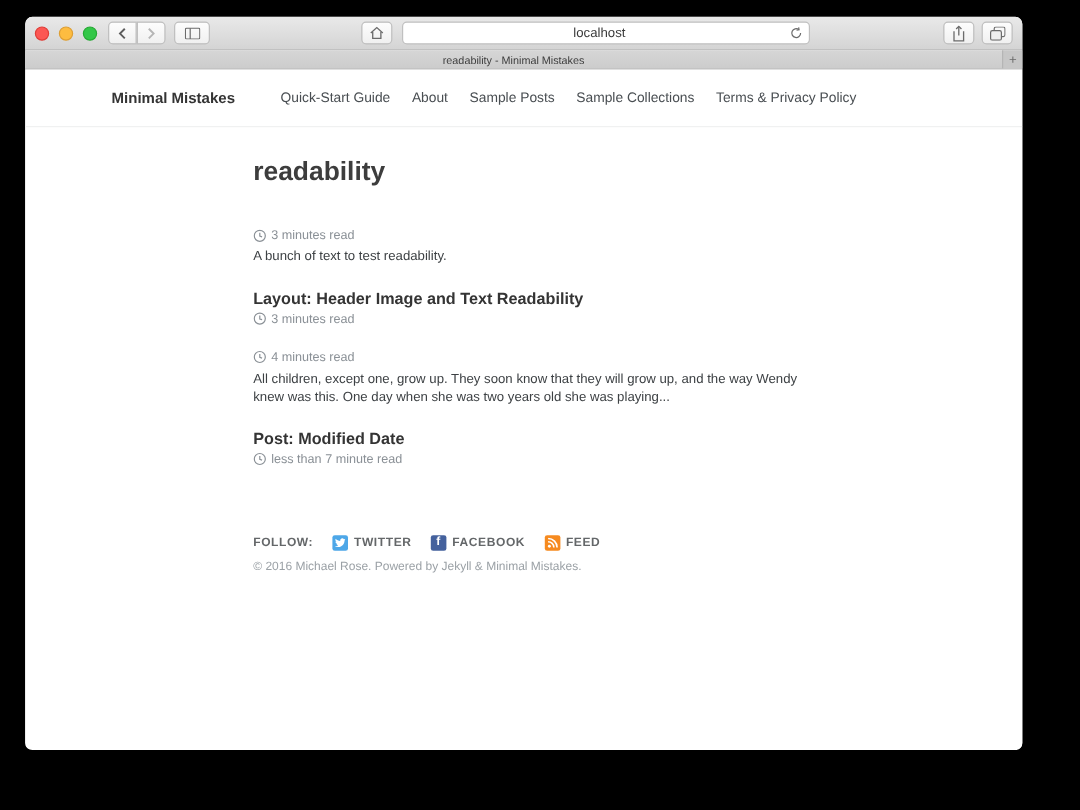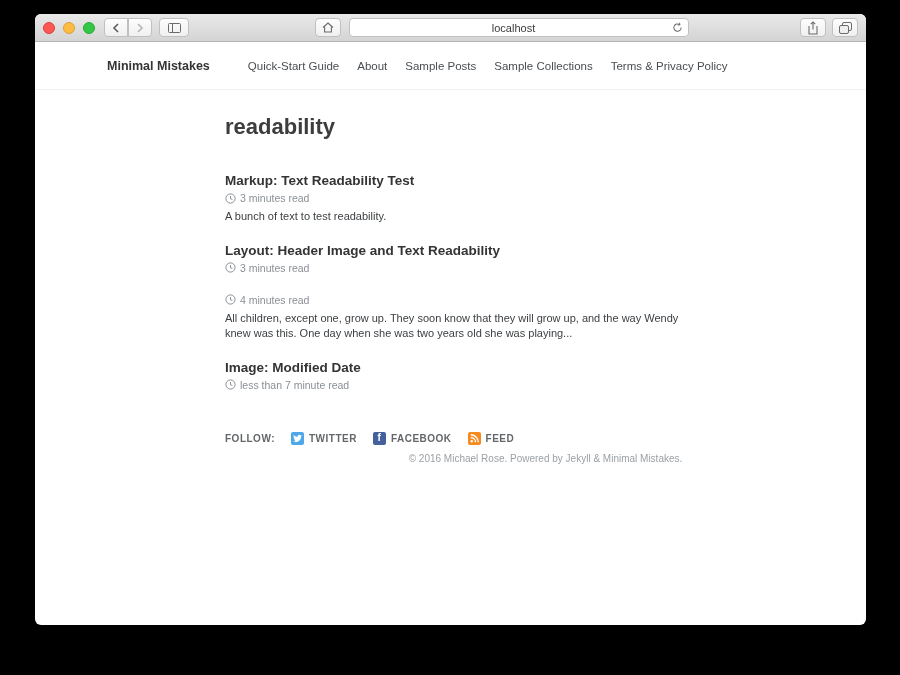--- a/index.html
+++ b/index.html
@@ -1,19 +1,19 @@
 <!DOCTYPE html>
 <html><head>
 <meta charset="utf-8">
 <style>
   * { margin:0; padding:0; box-sizing:border-box; }
   html,body { width:900px; height:675px; background:#000; font-family:"Liberation Sans", sans-serif; overflow:hidden; }
 
   .window {
-    position:absolute; left:35px; top:14px; width:831px; height:611px;
+    position:absolute; left:21px; top:14px; width:831px; height:611px;
     border-radius:6px; overflow:hidden; background:#fff;
     box-shadow:0 14px 34px rgba(0,0,0,0.65), 0 0 1px rgba(0,0,0,0.8);
   }
 
   
   .toolbar {
     height:28px; background:linear-gradient(#e9e9e9,#d4d4d4);
     border-bottom:1px solid #b4b4b4;
     display:flex; align-items:center; padding:0 8px;
   }
@@ -65,21 +65,21 @@
   .content { margin-left:190px; width:458px; padding-top:24px; }
   .archive-title { font-size:22px; font-weight:bold; color:#3d3d3d; line-height:26px; margin-bottom:33px; }
 
   .post { margin-bottom:18px; }
   .post h2 { font-size:13.5px; line-height:16px; margin-bottom:2px; }
   .post h2 a { color:#343434; text-decoration:none; }
   .meta { display:flex; align-items:center; gap:4px; font-size:10.5px; color:#8a9096; line-height:14px; margin-bottom:4px; }
   .excerpt { font-size:11px; color:#3d4144; line-height:15.5px; }
 
   
-  .page-footer { margin-left:190px; margin-top:40px;text-align:center; }
+  .page-footer { margin-left:190px; margin-top:56px; }
   .follow-row { display:flex; align-items:center; gap:16px; }
   .follow-label { font-size:10px; font-weight:bold; letter-spacing:0.5px; color:#646769; }
   .social { display:flex; align-items:center; gap:5px; font-size:10px; font-weight:bold;
             letter-spacing:0.5px; color:#646769; text-decoration:none; }
   .badge { width:13px; height:13px; border-radius:2px; display:flex; align-items:center; justify-content:center; }
   .badge.twitter  { background:#4da7e8; }
   .badge.facebook { background:#44619d; }
   .badge.feed     { background:#f68a1f; }
   .badge .fb-f { color:#fff; font-size:10px; font-weight:bold; line-height:1; }
   .copyright { margin-top:8px; font-size:10px; color:#9ba1a6; }
@@ -140,39 +140,46 @@
     </div>
 
     <div class="tbtn tabs-btn">
       <svg width="13" height="12" viewBox="0 0 13 12">
         <rect x="3.5" y="0.5" width="9" height="8" rx="1.5" fill="none" stroke="#6b6b6b"></rect>
         <rect x="0.5" y="3.5" width="9" height="8" rx="1.5" fill="#efefef" stroke="#6b6b6b"></rect>
       </svg>
     </div>
   </div>
 
+  <div class="tabbar">
+    <div class="tab">
+      <span>readability - Minimal Mistakes</span>
+    </div>
+    <div class="newtab">
+      <span>+</span>
+    </div>
+  </div>
 
   <div class="page">
 
     <div class="masthead">
       <a href="#" class="site-title">Minimal Mistakes</a>
       <div class="nav">
         <a href="#">Quick-Start Guide</a>
         <a href="#">About</a>
         <a href="#">Sample Posts</a>
         <a href="#">Sample Collections</a>
         <a href="#">Terms &amp; Privacy Policy</a>
       </div>
     </div>
 
     <div class="content">
       <h1 class="archive-title">readability</h1>
 
       <div class="post">
-        <h2><a href="#">Markup: Text Readability Test</a></h2>
         <div class="meta">
           <svg width="11" height="11" viewBox="0 0 11 11">
               <circle cx="5.5" cy="5.5" r="4.6" fill="none" stroke="#8a9096"></circle>
               <polyline points="5.5,3 5.5,5.8 7.4,6.4" fill="none" stroke="#8a9096"></polyline>
             </svg>
           <span>3 minutes read</span>
         </div>
         <p class="excerpt">A bunch of text to test readability.</p>
       </div>
 
@@ -192,21 +199,21 @@
           <svg width="11" height="11" viewBox="0 0 11 11">
               <circle cx="5.5" cy="5.5" r="4.6" fill="none" stroke="#8a9096"></circle>
               <polyline points="5.5,3 5.5,5.8 7.4,6.4" fill="none" stroke="#8a9096"></polyline>
             </svg>
           <span>4 minutes read</span>
         </div>
         <p class="excerpt">All children, except one, grow up. They soon know that they will grow up, and the way Wendy knew was this. One day when she was two years old she was playing...</p>
       </div>
 
       <div class="post">
-        <h2><a href="#">Image: Modified Date</a></h2>
+        <h2><a href="#">Post: Modified Date</a></h2>
         <div class="meta">
           <svg width="11" height="11" viewBox="0 0 11 11">
               <circle cx="5.5" cy="5.5" r="4.6" fill="none" stroke="#8a9096"></circle>
               <polyline points="5.5,3 5.5,5.8 7.4,6.4" fill="none" stroke="#8a9096"></polyline>
             </svg>
           <span>less than 7 minute read</span>
         </div>
       </div>
     </div>
 

